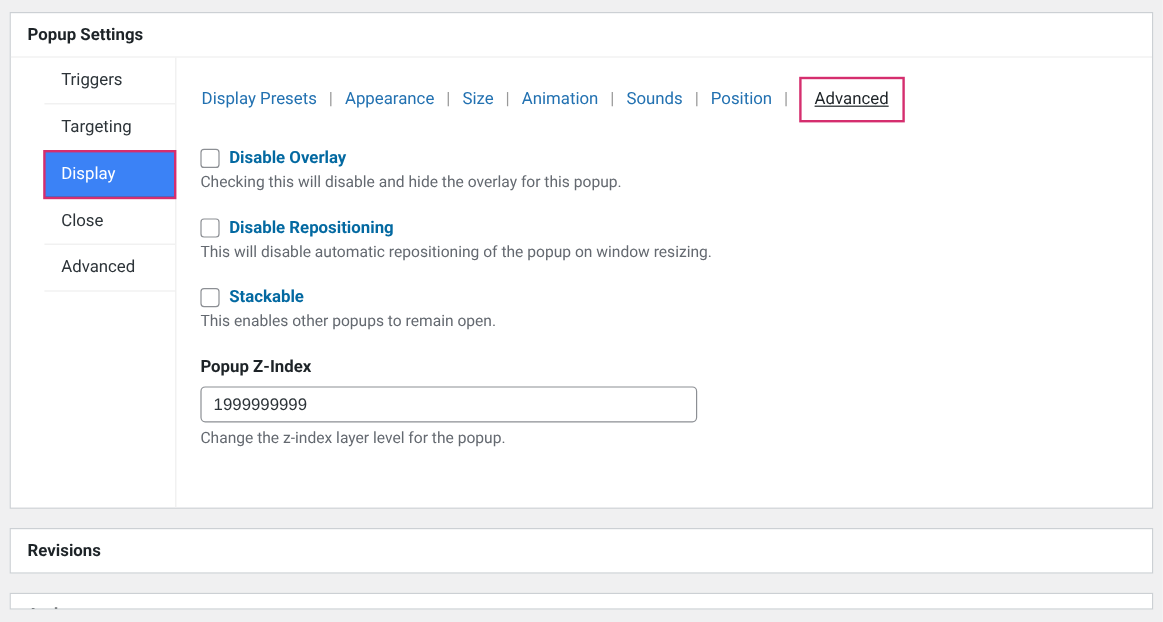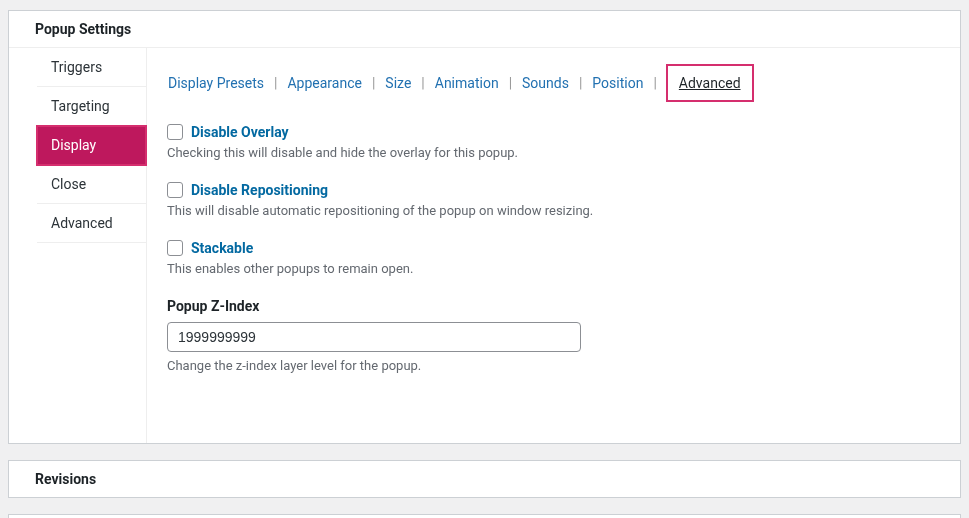--- a/index.html
+++ b/index.html
@@ -9,21 +9,21 @@
       padding: 10px 8px;
       font-size: 13px;
       color: #2c3338;
     }
     .panel {
       background: #fff;
       border: 1px solid #ccd0d4;
       margin-bottom: 16px;
     }
     .panel-header {
-      padding: 10px 26px;
+      padding: 10px 14px;
       border-bottom: 1px solid #eee;
       font-weight: 700;
       font-size: 14px;
       color: #1d2327;
     }
     .settings-body {
       display: flex;
     }
     .vtabs {
       width: 138px;
@@ -32,30 +32,30 @@
       padding-left: 28px;
     }
     .vtab {
       padding: 11px 14px;
       border-bottom: 1px solid #eee;
       cursor: pointer;
       font-size: 14px;
       color: #2c3338;
     }
     .vtab.active {
-      background: #be185d;
+      background: #3b82f6;
       color: #fff;
       outline: 2px solid #d52e6e;
       outline-offset: -1px;
       position: relative;
       border-bottom-color: #23282d;
     }
     .content {
       flex: 1;
-      padding: 16px 20px 48px 20px;
+      padding: 16px 20px 28px 20px;
     }
     .htabs {
       margin-bottom: 22px;
       font-size: 14px;
     }
     .htab {
       color: #2271b1;
       text-decoration: none;
       cursor: pointer;
       display: inline-block;

